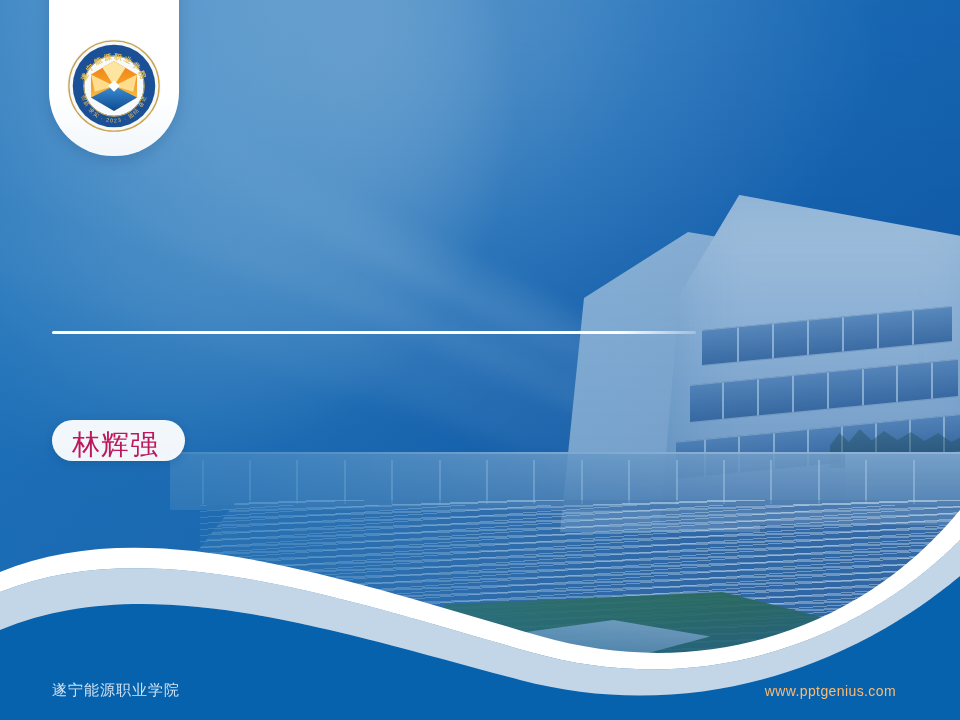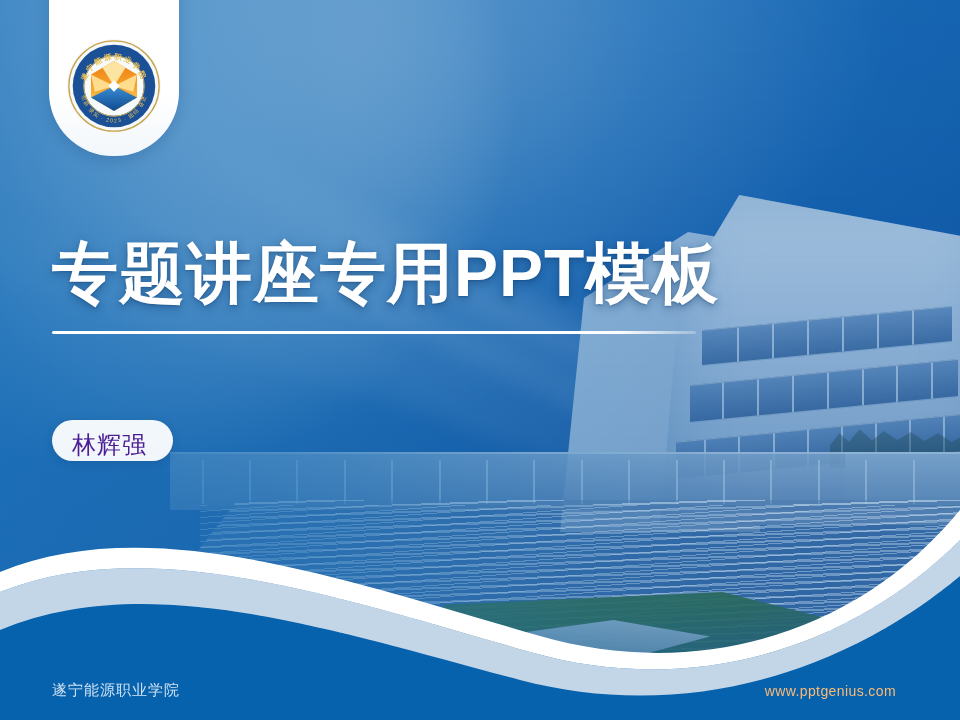--- a/index.html
+++ b/index.html
@@ -159,21 +159,21 @@
     box-shadow:0 2px 8px rgba(10,55,105,.22);
   }
   .badge-tag{
     height:35px;border-radius:18px;
     background:linear-gradient(180deg,#2f7fd0 0%,#1766b4 100%);
     color:#ffffff;font-size:19px;
     display:flex;align-items:center;justify-content:center;
     padding:0 17px;letter-spacing:1px;
   }
   .badge-name{
-    color:#4c1d95;font-size:24px;letter-spacing:1px;
+    color:#be185d;font-size:28px;letter-spacing:1px;
     padding:0 6px 0 17px;
     margin-top:8px;
   }
 
   
   .footer-left{
     position:absolute;left:52px;top:681px;
     font-size:15px;color:#cfe2f4;letter-spacing:1px;
   }
   .footer-right{
@@ -302,21 +302,20 @@
 
       <text font-size="7.6" font-weight="bold" fill="#e8c35a" letter-spacing="2.4" font-family="'Liberation Sans',sans-serif">
         <textPath href="#arcTop" startOffset="50%" text-anchor="middle">遂宁能源职业学院</textPath>
       </text>
       <text font-size="5.6" fill="#e8c35a" letter-spacing="1.2" font-family="'Liberation Sans',sans-serif">
         <textPath href="#arcBot" startOffset="50%" text-anchor="middle">创新 求实 · 2023 · 团结 奋进</textPath>
       </text>
     </svg>
   </div>
 
-  <div class="title">专题讲座专用PPT模板</div>
   <div class="divider"></div>
 
   <div class="badge">
     <span class="badge-name">林辉强</span>
   </div>
 
   <div class="footer-left">遂宁能源职业学院</div>
   <div class="footer-right">www.pptgenius.com</div>
 
 </div>

